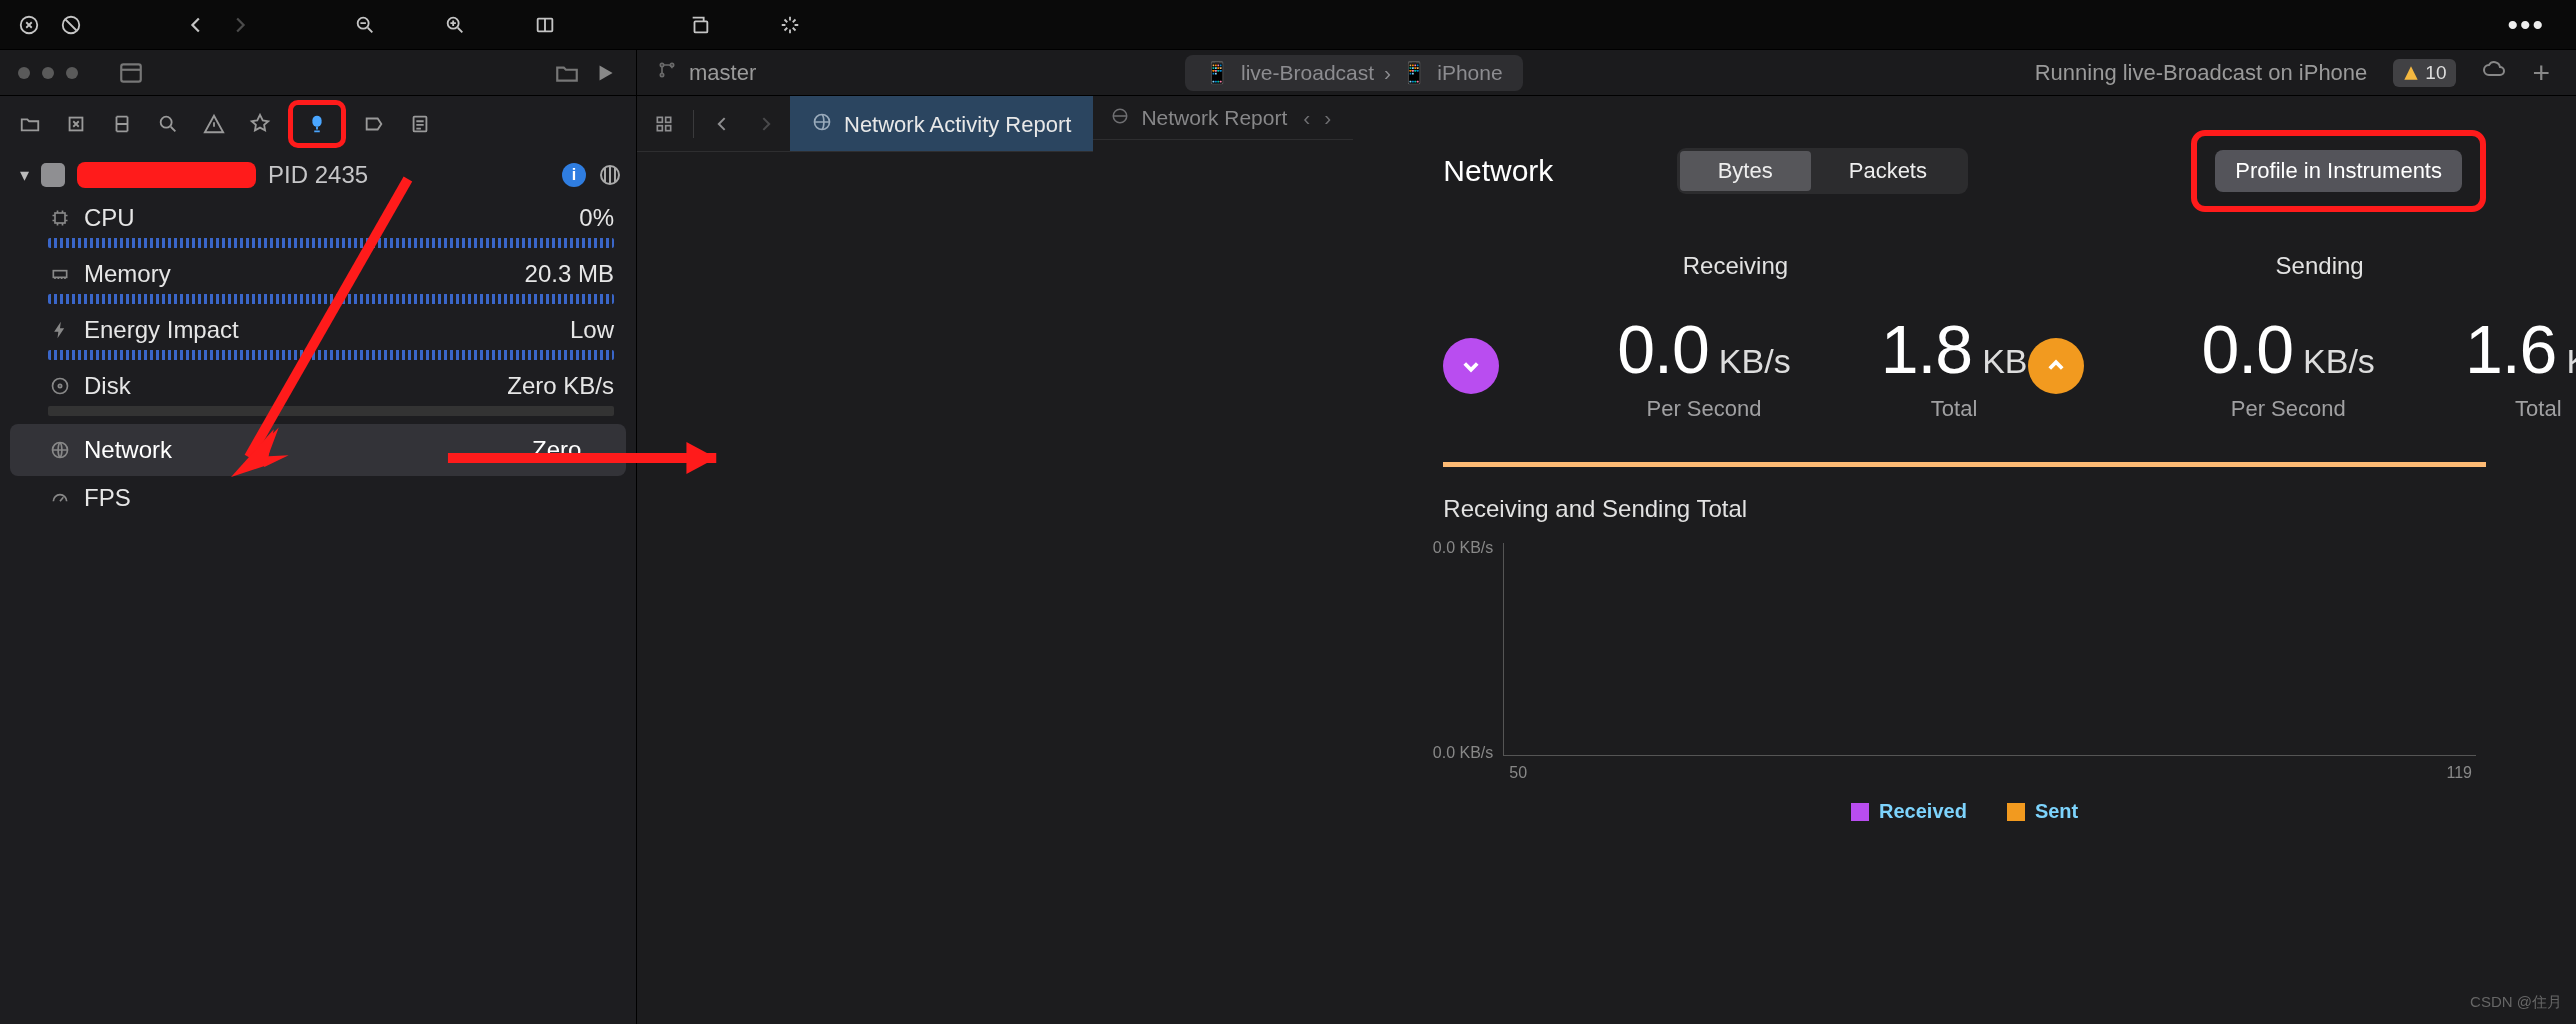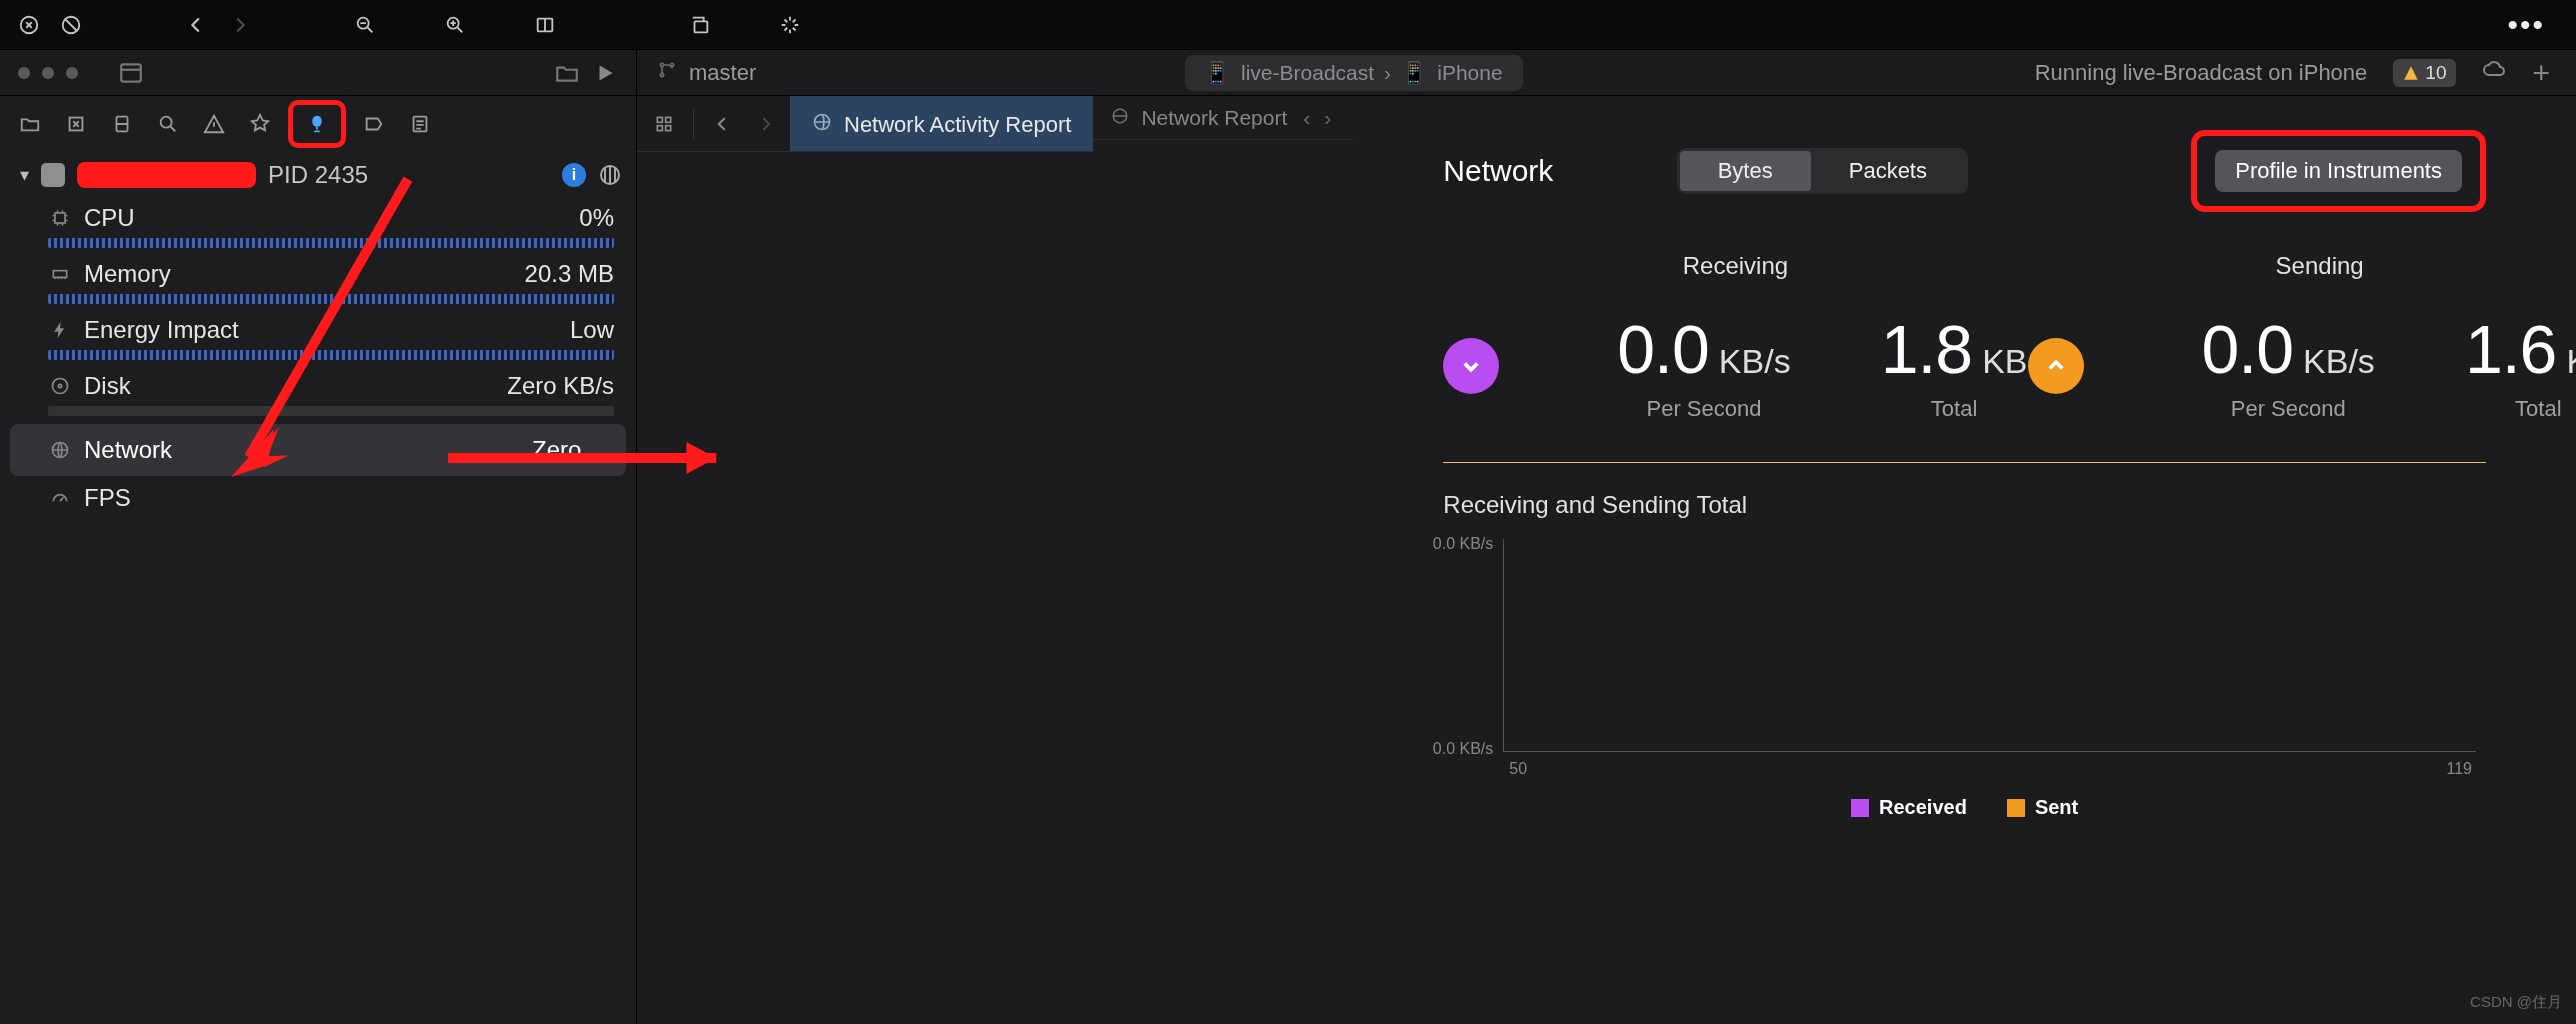--- a/index.html
+++ b/index.html
@@ -85,41 +85,41 @@
 
 .report-body{flex:1;padding:34px 90px 20px 90px;overflow:auto;}
 .report-head{display:flex;align-items:center;margin-bottom:40px;}
 .report-title{font-size:30px;color:#fff;font-weight:500;}
 .seg-ctl{display:flex;background:#2c2c2e;border-radius:9px;padding:3px;margin-left:auto;margin-right:auto;position:relative;left:-50px;}
 .seg-btn{padding:7px 38px;font-size:22px;color:#eee;border-radius:4px;cursor:pointer;}
 .seg-btn.on{background:#56565a;}
 .profile-wrap{border:6px solid #ff1b1b;border-radius:14px;padding:14px 18px;}
 .profile-btn{background:#54545a;color:#fff;border:none;border-radius:8px;padding:8px 20px;font-size:22px;cursor:pointer;}
 
-.two-col{display:flex;gap:0;border-bottom:1px solid #fdba74;padding-bottom:40px;margin-bottom:28px;}
+.two-col{display:flex;gap:0;border-bottom:5px solid #fdba74;padding-bottom:40px;margin-bottom:28px;}
 .col{flex:1;display:flex;flex-direction:column;align-items:center;}
 .col-title{font-size:24px;color:#e2e2e2;margin-bottom:30px;}
 .col-stats{display:flex;gap:90px;align-items:flex-start;}
 .stat-block{display:flex;flex-direction:column;align-items:center;}
 .big-row{display:flex;align-items:baseline;gap:10px;}
 .circle-ic{width:56px;height:56px;border-radius:50%;display:flex;align-items:center;justify-content:center;margin-right:28px;align-self:center;}
 .circle-ic.down{background:#b94df0;}
 .circle-ic.up{background:#f29a1f;}
 .circle-ic svg{width:30px;height:30px;color:#fff;}
 .big-num{font-size:68px;font-weight:300;color:#fff;letter-spacing:-1px;}
 .big-unit{font-size:34px;color:#ddd;font-weight:400;}
 .big-sub{font-size:22px;color:#a0a0a2;margin-top:8px;}
 
 .chart-title{font-size:24px;color:#e2e2e2;margin-bottom:20px;}
 .chart-holder{position:relative;height:239px;margin-left:60px;margin-right:10px;}
 .ytick{position:absolute;left:-10px;transform:translateX(-100%);font-size:16px;color:#888;}
 .chart-axes{position:absolute;left:0;right:0;top:0;bottom:26px;border-left:1px solid #555;border-bottom:1px solid #555;}
 .xtick{position:absolute;bottom:0;font-size:16px;color:#888;}
 .legend{display:flex;gap:40px;justify-content:center;margin-top:18px;align-items:center;}
-.lg-item{display:flex;align-items:center;gap:10px;font-size:20px;color:#ffffff;font-weight:600;}
+.lg-item{display:flex;align-items:center;gap:10px;font-size:20px;color:#7dd3fc;font-weight:600;}
 .lg-sw{width:18px;height:18px;}
 .lg-sw.recv{background:#b94df0;}
 .lg-sw.sent{background:#f29a1f;}
 
 .watermark{position:absolute;right:14px;bottom:12px;color:#666;font-size:15px;}
 </style>
 </head>
 <body>
 
 <div class="top-toolbar">

